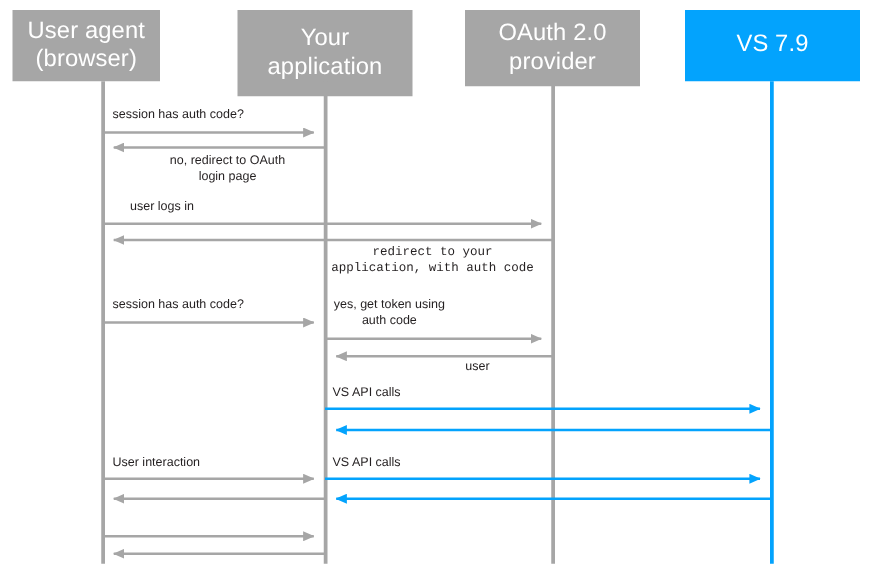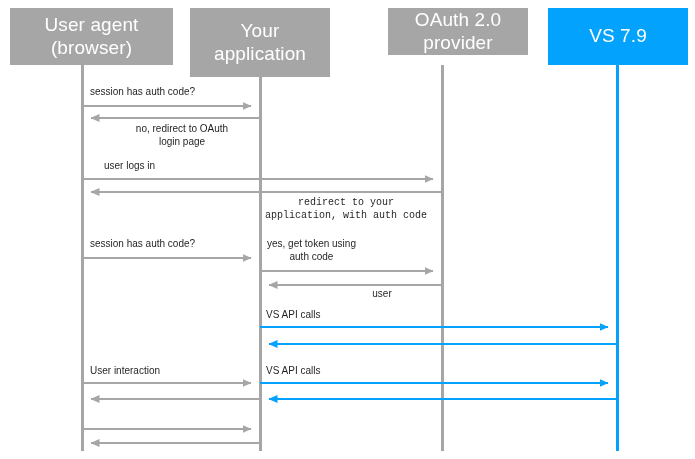--- a/index.html
+++ b/index.html
@@ -58,29 +58,29 @@
     height: 459px;
     overflow: visible;
   }
 </style>
 </head>
 <body>
 
 <div id="diagram-root">
 
   <div id="participants-layer">
-      <div class="participant-box gray" style="left: 10px; top: 8px; width: 163px; height: 57px;">
+      <div class="participant-box gray" style="left: 10px; top: 8px; width: 118px; height: 57px;">
         <span class="participant-label">User agent<br>(browser)</span>
       </div>
       <div class="lifeline gray" style="left: 81px; top: 65px; height: 386px;"></div>
       <div class="participant-box gray" style="left: 190px; top: 8px; width: 140px; height: 69px;">
         <span class="participant-label">Your<br>application</span>
       </div>
       <div class="lifeline gray" style="left: 259px; top: 65px; height: 386px;"></div>
-      <div class="participant-box gray" style="left: 372px; top: 8px; width: 140px; height: 47px; margin-left: 16px;">
+      <div class="participant-box gray" style="left: 372px; top: 8px; width: 140px; height: 61px;">
         <span class="participant-label">OAuth 2.0<br>provider</span>
       </div>
       <div class="lifeline gray" style="left: 441px; top: 65px; height: 386px;"></div>
       <div class="participant-box blue" style="left: 548px; top: 8px; width: 140px; height: 57px;">
         <span class="participant-label">VS 7.9</span>
       </div>
       <div class="lifeline blue" style="left: 616px; top: 65px; height: 386px;"></div>
     </div>
 
   <svg class="arrow-layer" id="arrows-layer" viewBox="0 0 695 459">

